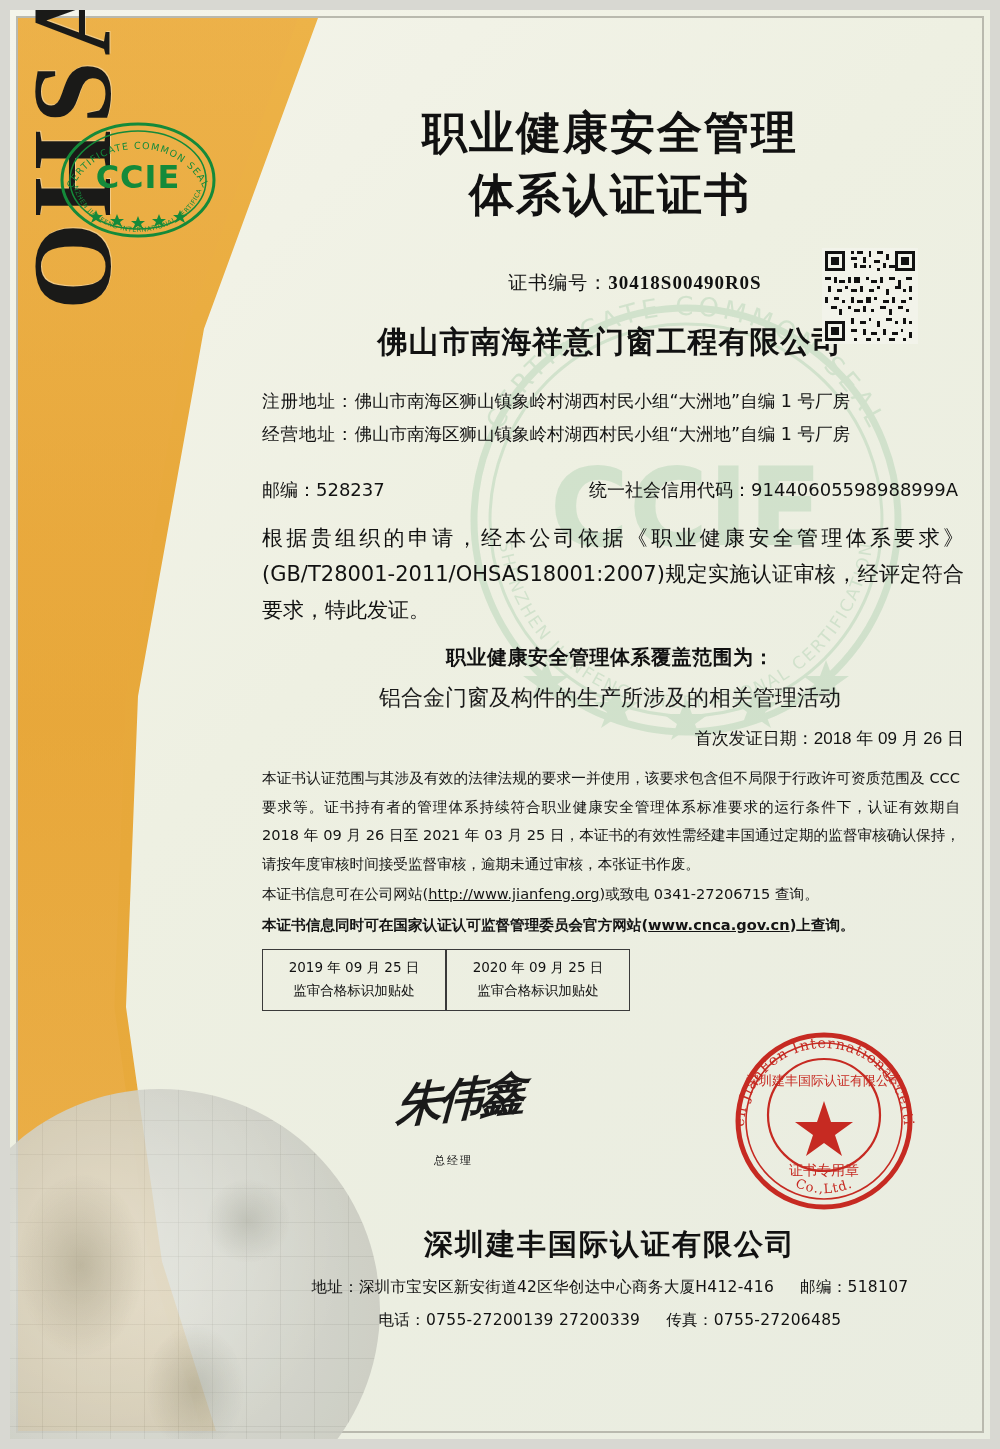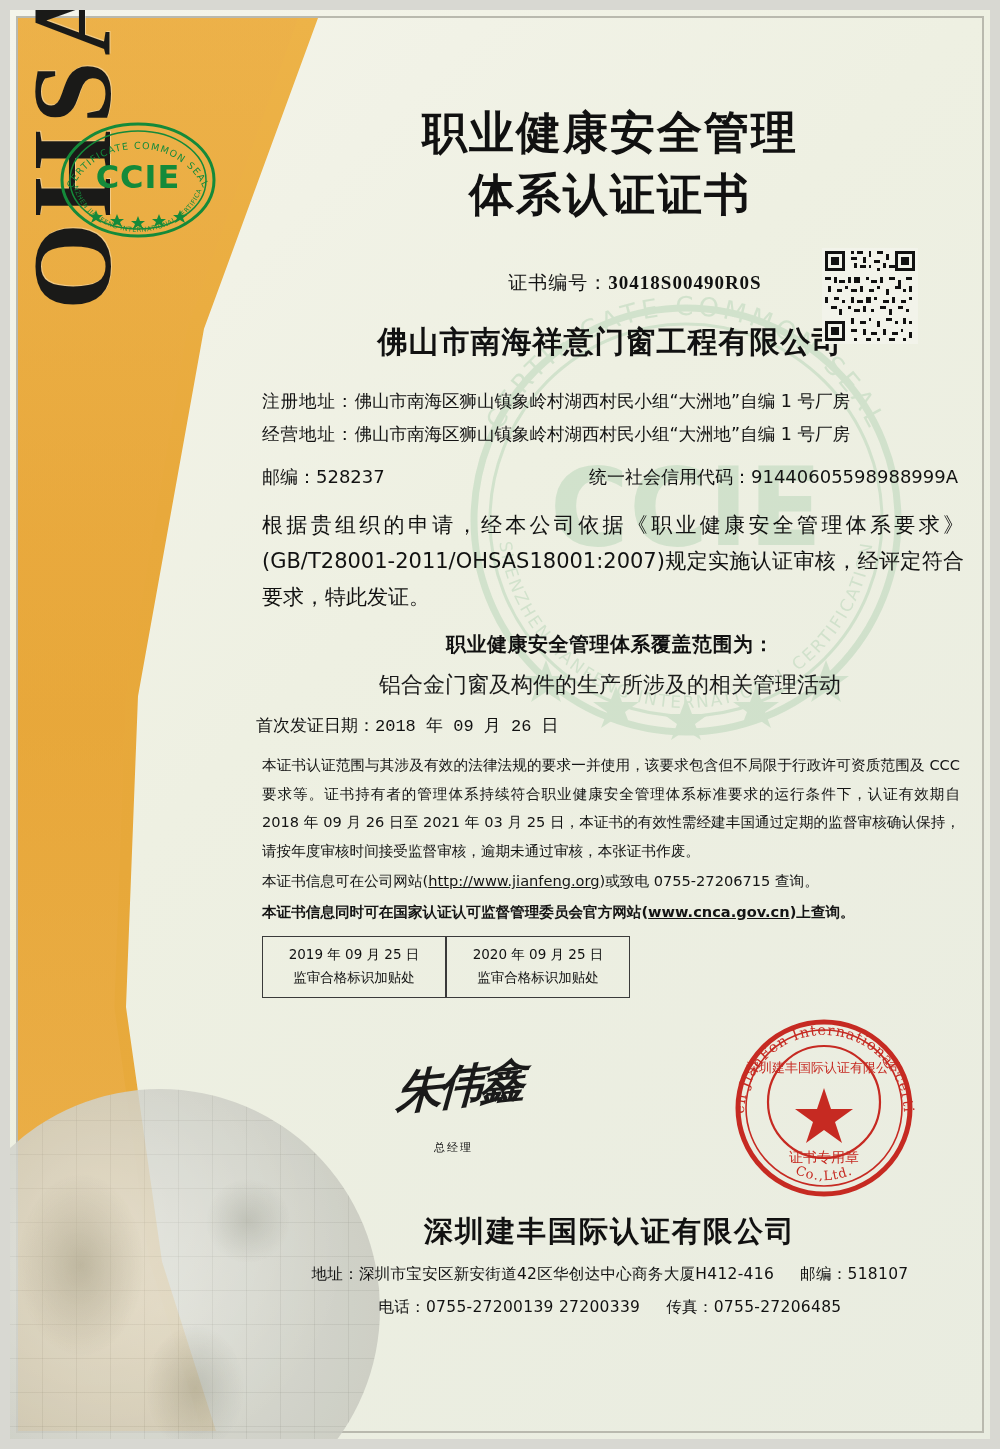--- a/index.html
+++ b/index.html
@@ -121,21 +121,21 @@
     font-family:"DejaVu Sans", sans-serif;
     font-size:17.5px;color:#121212;line-height:1.85;
     white-space:nowrap;
   }
   .addr-line .lbl{letter-spacing:1px;}
   .row-two{
     position:relative;z-index:3;
     display:flex;justify-content:space-between;
     font-family:"DejaVu Sans", sans-serif;
     font-size:18px;color:#121212;
-    margin-top:15px;padding-left:6px;padding-right:6px;gap:41px;
+    margin-top:28px;padding-left:6px;padding-right:6px;gap:41px;
   }
   .para{
     position:relative;z-index:3;
     font-family:"DejaVu Sans", sans-serif;
     font-size:21px;color:#111;
     line-height:1.72;
     margin-top:18px;
     padding-left:6px;
     text-align:justify;
   }
@@ -150,22 +150,22 @@
   }
   .scope-body{
     position:relative;z-index:3;
     text-align:center;
     font-family:"DejaVu Sans", sans-serif;
     font-size:22px;color:#1a1a1a;
     margin-top:12px;
   }
   .first-date{
     position:relative;z-index:3;
-    text-align:left;
-    font-family:Liberation Mono, monospace;
+    text-align:right;
+    font-family:Liberation Sans, sans-serif;
     font-size:17px;color:#111;
     margin-top:14px;
   }
   .fineprint{
     position:relative;z-index:3;
     font-family:"DejaVu Sans", sans-serif;
     font-size:14.6px;
     color:#141414;
     line-height:1.95;
     margin-top:14px;
@@ -426,21 +426,21 @@
     <div class="scope-title">职业健康安全管理体系覆盖范围为：</div>
     <div class="scope-body">铝合金门窗及构件的生产所涉及的相关管理活动</div>
 
     <div class="first-date">
       <span>首次发证日期：</span><span>2018 年 09 月 26 日</span>
     </div>
 
     <div class="fineprint">本证书认证范围与其涉及有效的法律法规的要求一并使用，该要求包含但不局限于行政许可资质范围及 CCC 要求等。证书持有者的管理体系持续符合职业健康安全管理体系标准要求的运行条件下，认证有效期自 2018 年 09 月 26 日至 2021 年 03 月 25 日，本证书的有效性需经建丰国通过定期的监督审核确认保持，请按年度审核时间接受监督审核，逾期未通过审核，本张证书作废。</div>
 
     <div class="fineprint" style="margin-top:2px;">
-      <span>本证书信息可在公司网站(</span><span class="u">http://www.jianfeng.org</span><span>)或致电 0755-27206715 查询。</span>
+      <span>本证书信息可在公司网站(</span><span class="u">http://www.jianfeng.org</span><span>)或致电 0341-27206715 查询。</span>
     </div>
 
     <div class="fineprint" style="margin-top:2px;font-weight:bold;">
       <span>本证书信息同时可在国家认证认可监督管理委员会官方网站(</span><span class="u">www.cnca.gov.cn</span><span>)上查询。</span>
     </div>
 
     <div class="stickers">
       <div class="sticker">
         <div>2019 年 09 月 25 日</div>
         <div>监审合格标识加贴处</div>

